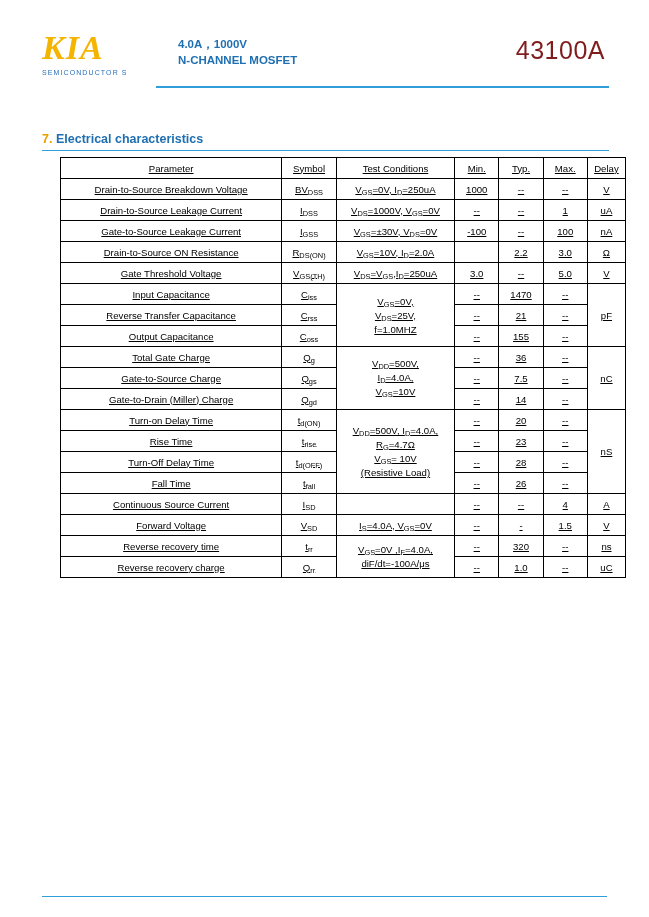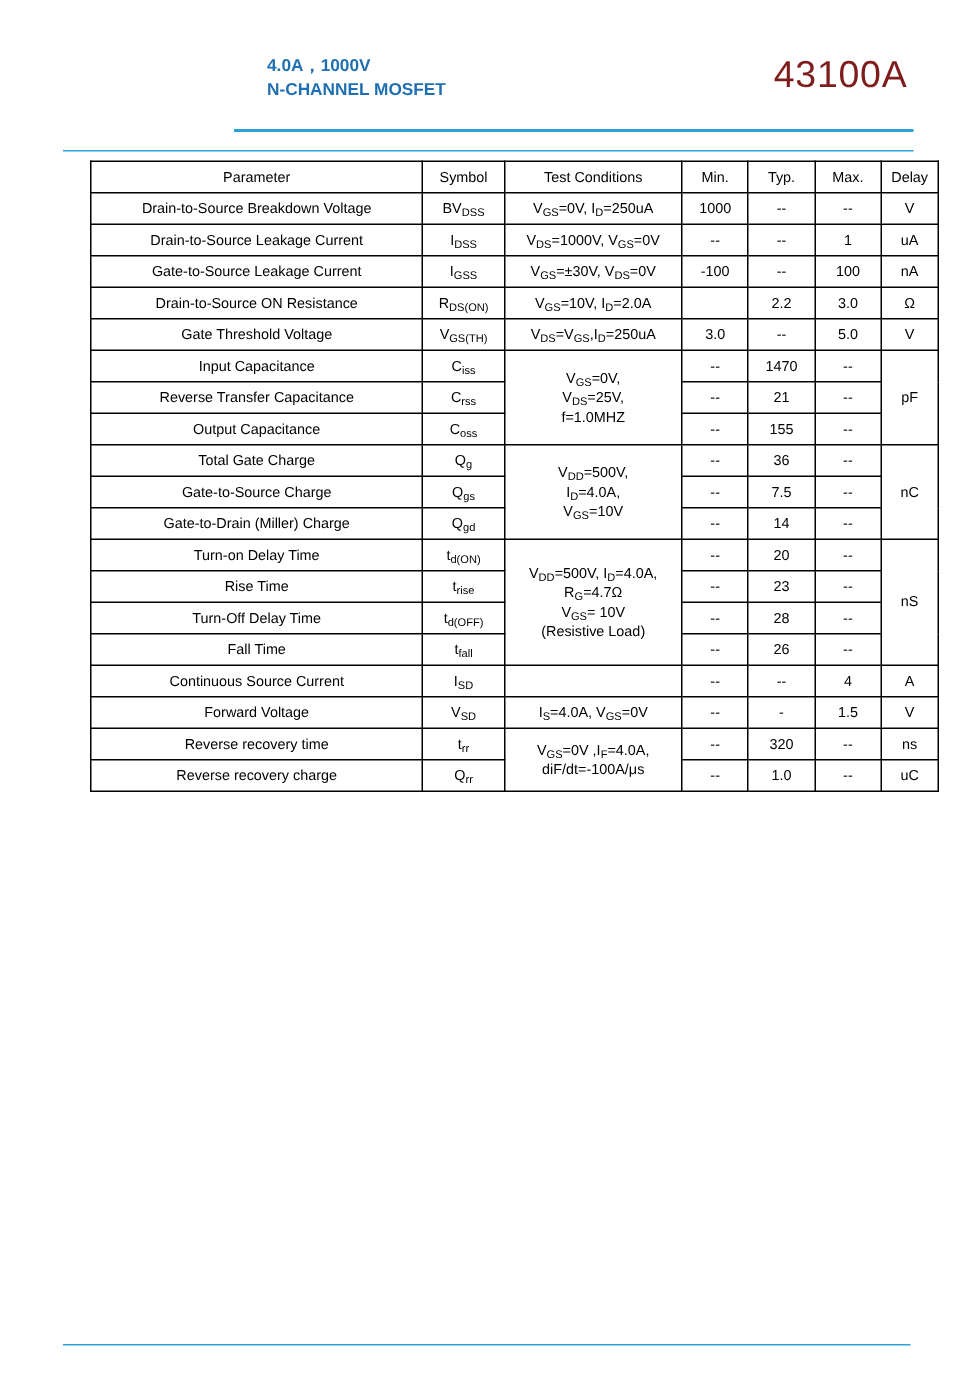--- a/index.html
+++ b/index.html
@@ -106,20 +106,21 @@
     color: #000;
   }
 
   
   table.ec {
     border-collapse: collapse;
     margin-top: 6px;
     margin-left: 22px;
     width: 566px;
     font-size: 9.6px;
+    text-decoration: underline;
   }
   table.ec td, table.ec th {
     border: 1px solid #000;
     padding: 0;
     height: 20px;
     text-align: center;
     font-weight: normal;
     vertical-align: middle;
   }
   table.ec th {
@@ -156,28 +157,36 @@
     color: #1f6fb2;
     font-weight: bold;
   }
 </style>
 </head>
 <body>
 
 <div class="page">
 
   <div class="header">
+    <div class="logo-block">
+      <div class="logo-text">KIA</div>
+      <div class="logo-sub">SEMICONDUCTOR S</div>
+    </div>
     <div class="header-center">
       <div>4.0A，1000V</div>
       <div>N-CHANNEL MOSFET</div>
     </div>
     <div class="header-right">43100A</div>
     <div class="header-rule"></div>
   </div>
 
+  <div class="section-title">
+    <span class="num">7.</span>
+    <span>Electrical characteristics</span>
+  </div>
   <div class="section-rule"></div>
 
 
   <table class="ec">
     <thead>
       <tr>
         <th class="paramh">Parameter</th>
         <th class="sym">Symbol</th>
         <th class="cond">Test Conditions</th>
         <th class="num">Min.</th>

